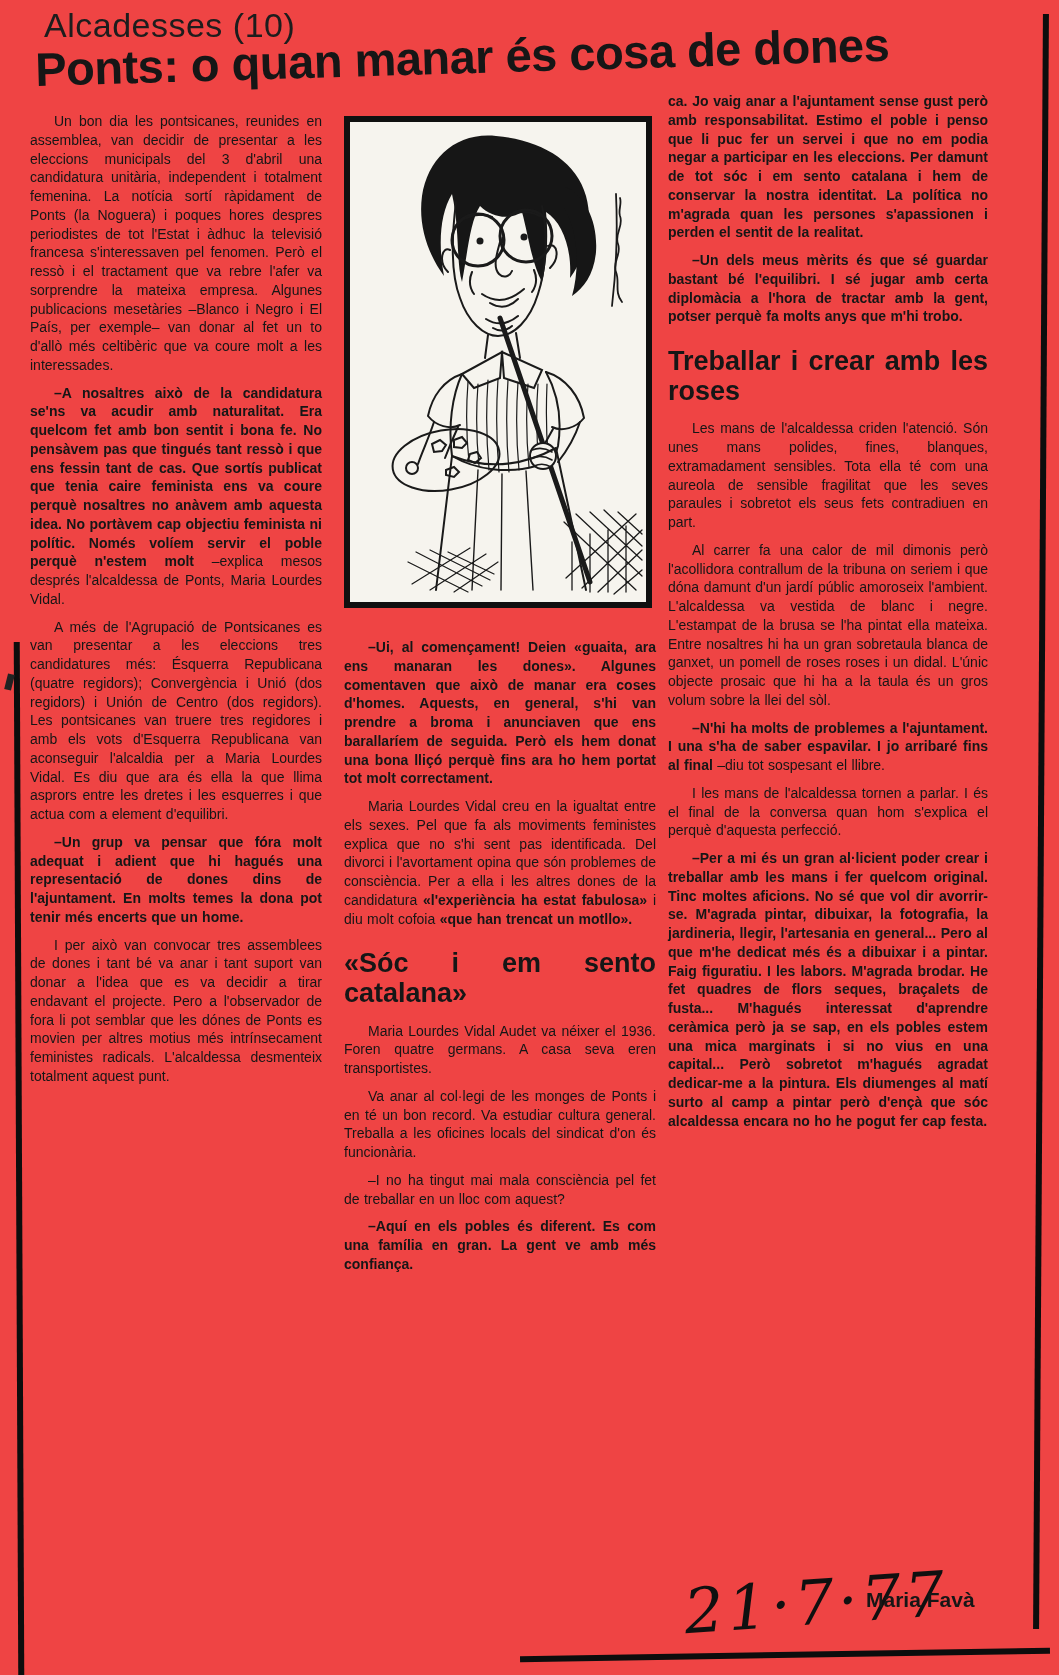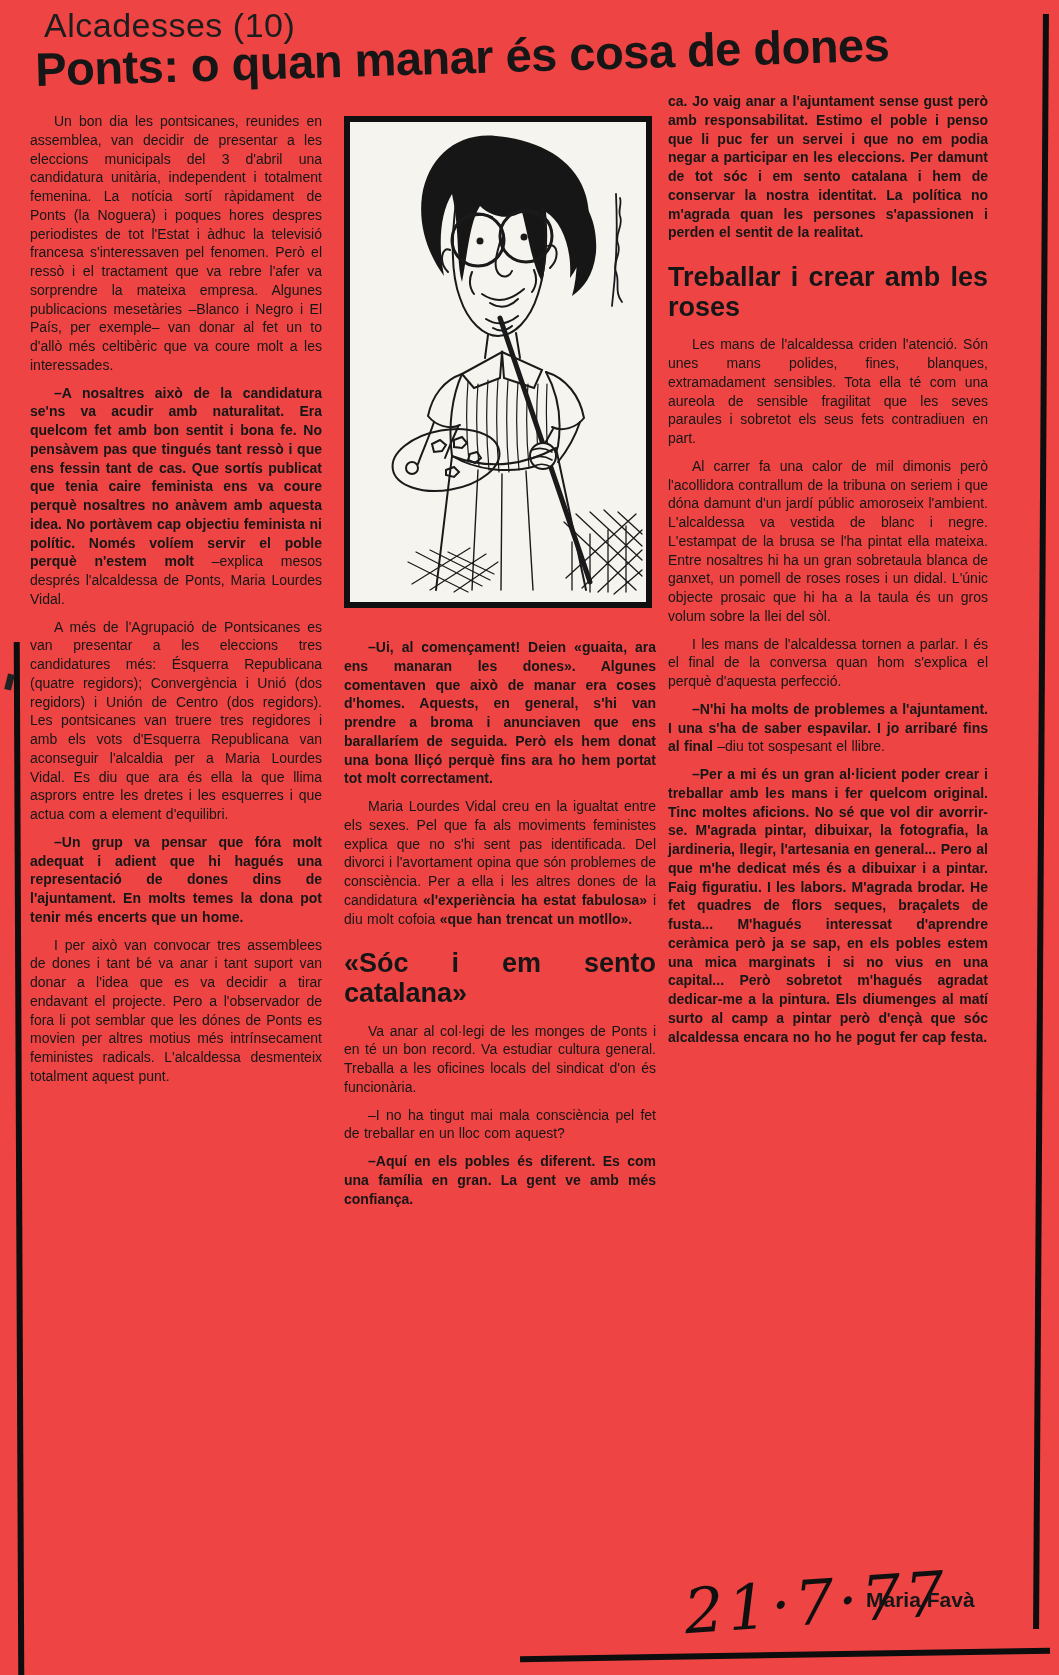--- a/index.html
+++ b/index.html
@@ -140,32 +140,34 @@
         <g stroke-width="1.8">
           <path d="M272,180 C264,170 270,160 266,150 C262,140 272,132 268,122 C264,112 274,104 270,94 C268,88 272,82 270,76"></path>
           <path d="M262,184 C266,150 268,116 266,72"></path>
         </g>
       </svg>
     </figure>
     <div class="blocks">
         <p class="para"><span class="b">–Ui, al començament! Deien «guaita, ara ens manaran les dones». Algunes comentaven que això de manar era coses d'homes. Aquests, en general, s'hi van prendre a broma i anunciaven que ens barallaríem de seguida. Però els hem donat una bona lliçó perquè fins ara ho hem portat tot molt correctament.</span></p>
         <p class="para"><span>Maria Lourdes Vidal creu en la igualtat entre els sexes. Pel que fa als moviments feministes explica que no s'hi sent pas identificada. Del divorci i l'avortament opina que són problemes de consciència. Per a ella i les altres dones de la candidatura </span><span class="b">«l'experiència ha estat fabulosa»</span><span> i diu molt cofoia </span><span class="b">«que han trencat un motllo».</span></p>
         <h2 class="subhead"><span class="b">«Sóc i em sento catalana»</span></h2>
+        <p class="para"><span>Maria Lourdes Vidal Audet va néixer el 1936. Foren quatre germans. A casa seva eren transportistes.</span></p>
         <p class="para"><span>Va anar al col·legi de les monges de Ponts i en té un bon record. Va estudiar cultura general. Treballa a les oficines locals del sindicat d'on és funcionària.</span></p>
         <p class="para"><span>–I no ha tingut mai mala consciència pel fet de treballar en un lloc com aquest?</span></p>
         <p class="para"><span class="b">–Aquí en els pobles és diferent. Es com una família en gran. La gent ve amb més confiança.</span></p>
       </div>
   </div>
 
   <div class="col" id="col3">
       <p class="para no-indent"><span class="b">ca. Jo vaig anar a l'ajuntament sense gust però amb responsabilitat. Estimo el poble i penso que li puc fer un servei i que no em podia negar a participar en les eleccions. Per damunt de tot sóc i em sento catalana i hem de conservar la nostra identitat. La política no m'agrada quan les persones s'apassionen i perden el sentit de la realitat.</span></p>
+      <p class="para"><span class="b">–Un dels meus mèrits és que sé guardar bastant bé l'equilibri. I sé jugar amb certa diplomàcia a l'hora de tractar amb la gent, potser perquè fa molts anys que m'hi trobo.</span></p>
       <h2 class="subhead"><span class="b">Treballar i crear amb les roses</span></h2>
       <p class="para"><span>Les mans de l'alcaldessa criden l'atenció. Són unes mans polides, fines, blanques, extramadament sensibles. Tota ella té com una aureola de sensible fragilitat que les seves paraules i sobretot els seus fets contradiuen en part.</span></p>
       <p class="para"><span>Al carrer fa una calor de mil dimonis però l'acollidora contrallum de la tribuna on seriem i que dóna damunt d'un jardí públic amoroseix l'ambient. L'alcaldessa va vestida de blanc i negre. L'estampat de la brusa se l'ha pintat ella mateixa. Entre nosaltres hi ha un gran sobretaula blanca de ganxet, un pomell de roses roses i un didal. L'únic objecte prosaic que hi ha a la taula és un gros volum sobre la llei del sòl.</span></p>
+      <p class="para"><span class="b">–N'hi ha molts de problemes a l'ajuntament. I una s'ha de saber espavilar. I jo arribaré fins al final </span><span>–diu tot sospesant el llibre.</span></p>
       <p class="para"><span>I les mans de l'alcaldessa tornen a parlar. I és el final de la conversa quan hom s'explica el perquè d'aquesta perfecció.</span></p>
-      <p class="para"><span class="b">–N'hi ha molts de problemes a l'ajuntament. I una s'ha de saber espavilar. I jo arribaré fins al final </span><span>–diu tot sospesant el llibre.</span></p>
       <p class="para"><span class="b">–Per a mi és un gran al·licient poder crear i treballar amb les mans i fer quelcom original. Tinc moltes aficions. No sé que vol dir avorrir-se. M'agrada pintar, dibuixar, la fotografia, la jardineria, llegir, l'artesania en general... Pero al que m'he dedicat més és a dibuixar i a pintar. Faig figuratiu. I les labors. M'agrada brodar. He fet quadres de flors seques, braçalets de fusta... M'hagués interessat d'aprendre ceràmica però ja se sap, en els pobles estem una mica marginats i si no vius en una capital... Però sobretot m'hagués agradat dedicar-me a la pintura. Els diumenges al matí surto al camp a pintar però d'ençà que sóc alcaldessa encara no ho he pogut fer cap festa.</span></p>
     </div>
 
   <div class="handwritten">21·7·77</div>
   <div class="byline">Maria Favà</div>
 
 </div>
 
 </body></html>

